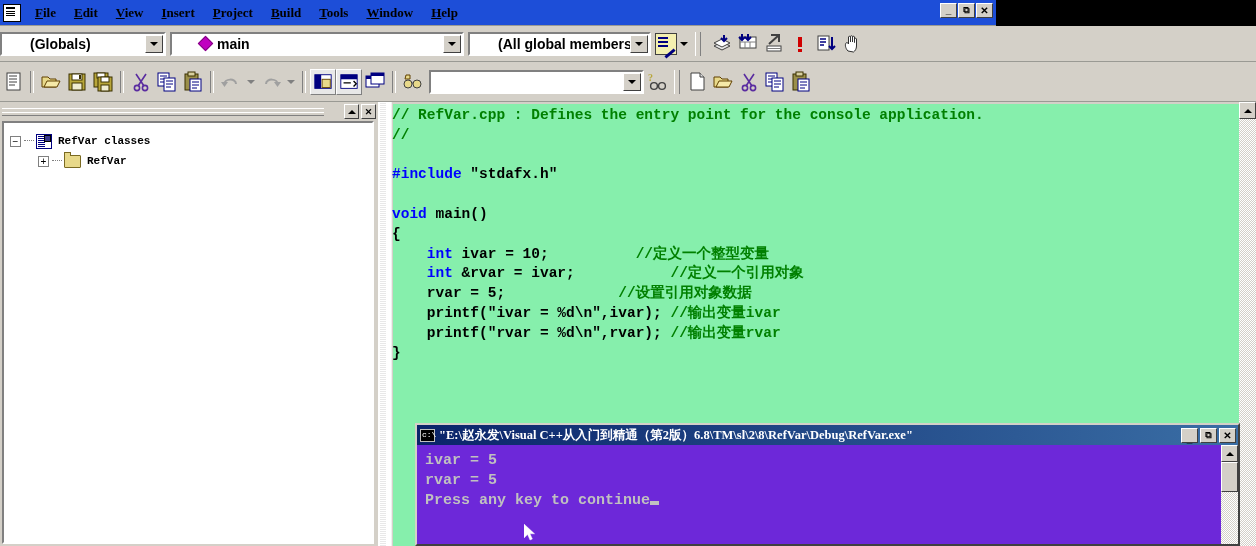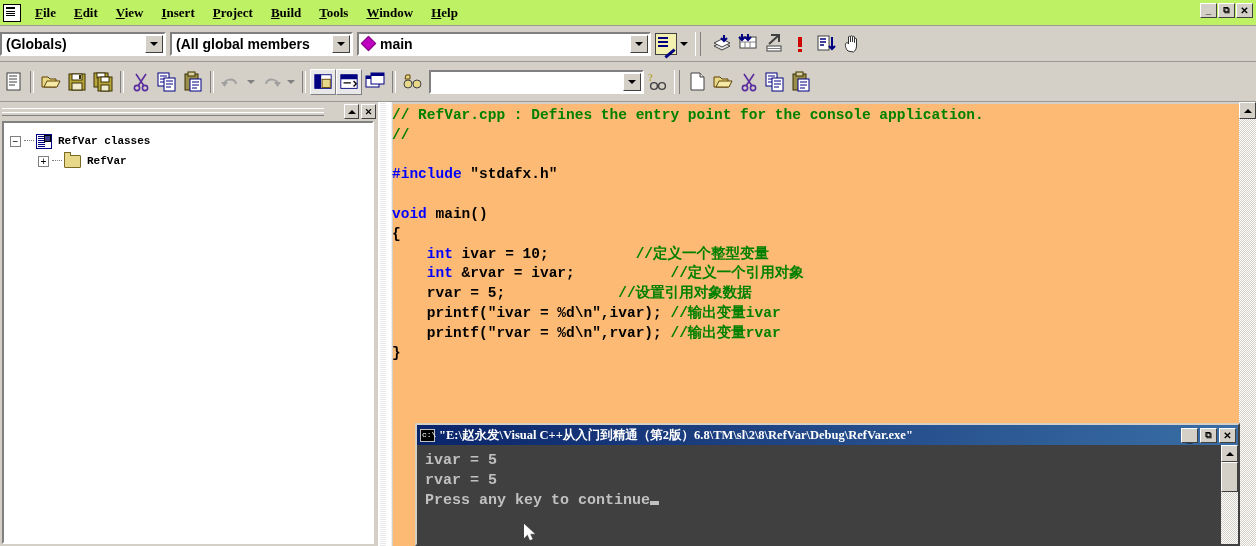--- a/index.html
+++ b/index.html
@@ -9,22 +9,22 @@
     font-family:"Liberation Sans", sans-serif;
     font-size:12px;
     -webkit-font-smoothing:none;
   }
   .app{position:relative;width:1256px;height:546px;background:#000;}
   .raised{border:1px solid;border-color:#ffffff #808080 #808080 #ffffff;}
   .vsep{width:2px;height:22px;border-left:1px solid #808080;border-right:1px solid #fff;margin:0 4px;flex:none;}
 
   
   .menubar{
-    position:absolute;left:0;top:0;width:1256px;height:26px;
-    background:#bef264;border-bottom:1px solid #9a9a94;
+    position:absolute;left:0;top:0;width:996px;height:26px;
+    background:#1d4ed8;border-bottom:1px solid #9a9a94;
     display:flex;align-items:center;box-sizing:border-box;
   }
   .sysicon{width:16px;height:16px;margin:0 5px 0 3px;position:relative;
     background:#ffffff;border:1px solid #000;flex:none;}
   .sysicon:before{content:"";position:absolute;left:2px;top:2px;width:9px;height:2px;background:#000;}
   .sysicon:after{content:"";position:absolute;left:2px;top:6px;width:9px;height:6px;
     background:repeating-linear-gradient(#000 0 1px,#fff 1px 2px);}
   .menuitem{
     padding:3px 9px;color:#000;font-size:13px;font-weight:bold;
     font-family:"Liberation Serif", serif;cursor:default;white-space:nowrap;
@@ -44,21 +44,21 @@
 
   
   .wizbar{
     position:absolute;left:0;top:26px;width:1256px;height:36px;
     background:#d4d0c8;display:flex;align-items:center;
     border-bottom:1px solid #9a9a94;box-sizing:border-box;
   }
   .combo{
     height:24px;background:#fff;display:flex;align-items:center;
     border:2px solid;border-color:#808080 #ffffff #ffffff #808080;
-    box-sizing:border-box;margin-left:4px;position:relative;
+    box-sizing:border-box;margin-left:4px;position:relative;padding-left:24px;
   }
   .combo .ctext{
     padding:0 4px;font-size:14px;font-weight:bold;color:#000;
     font-family:"Liberation Sans",sans-serif;white-space:nowrap;overflow:hidden;
     flex:1;line-height:20px;
   }
   .cbtn{
     width:18px;height:18px;margin-right:1px;flex:none;
     background:#d4d0c8;border:1px solid;border-color:#ffffff #404040 #404040 #ffffff;
     display:flex;align-items:center;justify-content:center;box-sizing:border-box;cursor:default;
@@ -145,21 +145,21 @@
     width:17px;height:13px;flex:none;margin-right:6px;position:relative;
     background:#e8d98a;border:1px solid #7a6a22;box-sizing:border-box;border-radius:0 1px 1px 1px;
   }
   .ico-folder:before{content:"";position:absolute;left:-1px;top:-4px;width:7px;height:4px;
     background:#e8d98a;border:1px solid #7a6a22;border-bottom:none;box-sizing:border-box;}
   .tlabel{font-size:11px;font-weight:bold;color:#000;font-family:"Liberation Mono", monospace;}
 
   
   .editor{
     position:absolute;left:378px;top:102px;width:878px;height:444px;
-    background:#fdba74;box-sizing:border-box;
+    background:#86efac;box-sizing:border-box;
   }
   .ed-left{
     position:absolute;left:0;top:0;width:14px;height:444px;
     background:#fff;border-right:1px solid #d4d0c8;
     box-shadow:inset -1px 0 0 #f0f0f0;
   }
   .ed-left:before{content:"";position:absolute;left:2px;top:0;width:6px;height:100%;
     background:repeating-linear-gradient(#ffffff 0 1px,#e8e8e8 1px 2px);}
   .code{
     position:absolute;left:14px;top:4px;right:20px;top:4px;
@@ -208,21 +208,21 @@
   }
   .con-btns{display:flex;gap:2px;align-items:center;}
   .con-btn{
     width:17px;height:15px;background:#d4d0c8;
     border:1px solid;border-color:#ffffff #404040 #404040 #ffffff;
     position:relative;box-sizing:border-box;cursor:default;
     display:flex;align-items:center;justify-content:center;
     font-size:10px;font-weight:bold;color:#000;font-family:"Liberation Sans",sans-serif;
   }
   .con-body{
-    position:absolute;left:0;top:20px;right:0;bottom:0;background:#404040;overflow:hidden;
+    position:absolute;left:0;top:20px;right:0;bottom:0;background:#6d28d9;overflow:hidden;
   }
   .con-text{
     padding:6px 0 0 8px;color:#c0c0c0;
     font-family:"Liberation Mono", monospace;font-size:15px;line-height:20px;white-space:pre;
     font-weight:bold;
   }
   .cursorblk{display:inline-block;width:9px;height:4px;background:#c0c0c0;vertical-align:-1px;}
   .con-scroll{
     position:absolute;right:0;top:20px;width:17px;bottom:0;background:#d4d0c8;
     background-image:linear-gradient(45deg,#ffffff 25%,#d4d0c8 25%,#d4d0c8 50%,#ffffff 50%,#ffffff 75%,#d4d0c8 75%);
@@ -263,30 +263,30 @@
 
   <div class="wizbar">
 
     <div class="combo" style="width:166px;margin-left:0;">
       <div class="ctext">(Globals)</div>
       <div class="cbtn">
           <span class="arrdn"></span>
         </div>
     </div>
 
-    <div class="combo" style="width:183px;">
-      <div class="ctext">(All global members</div>
-      <div class="cbtn">
-          <span class="arrdn"></span>
-        </div>
-    </div>
-
     <div class="combo" style="width:294px;">
       <div class="diamond"></div>
       <div class="ctext" style="padding-left:0;">main</div>
+      <div class="cbtn">
+          <span class="arrdn"></span>
+        </div>
+    </div>
+
+    <div class="combo" style="width:183px;">
+      <div class="ctext">(All global members</div>
       <div class="cbtn">
           <span class="arrdn"></span>
         </div>
     </div>
 
     <div class="wzicon"></div>
     <div class="smallarrow">
         <span class="arrdn"></span>
       </div>
 

